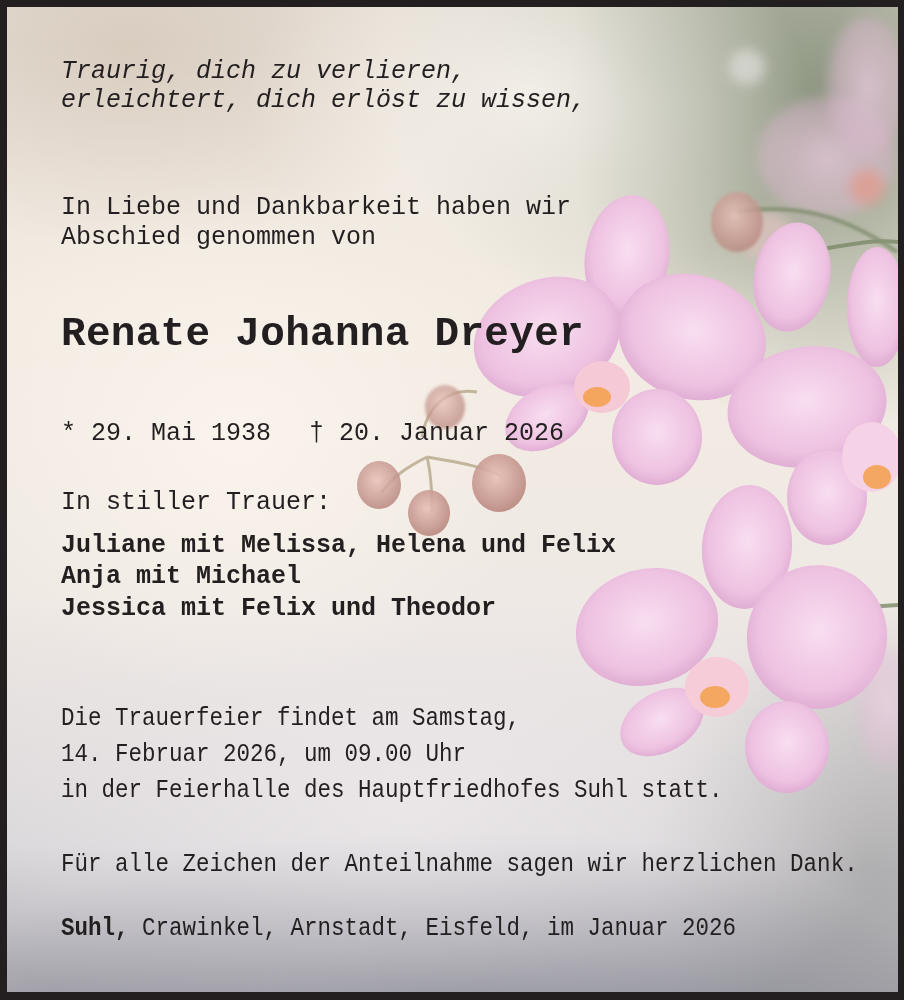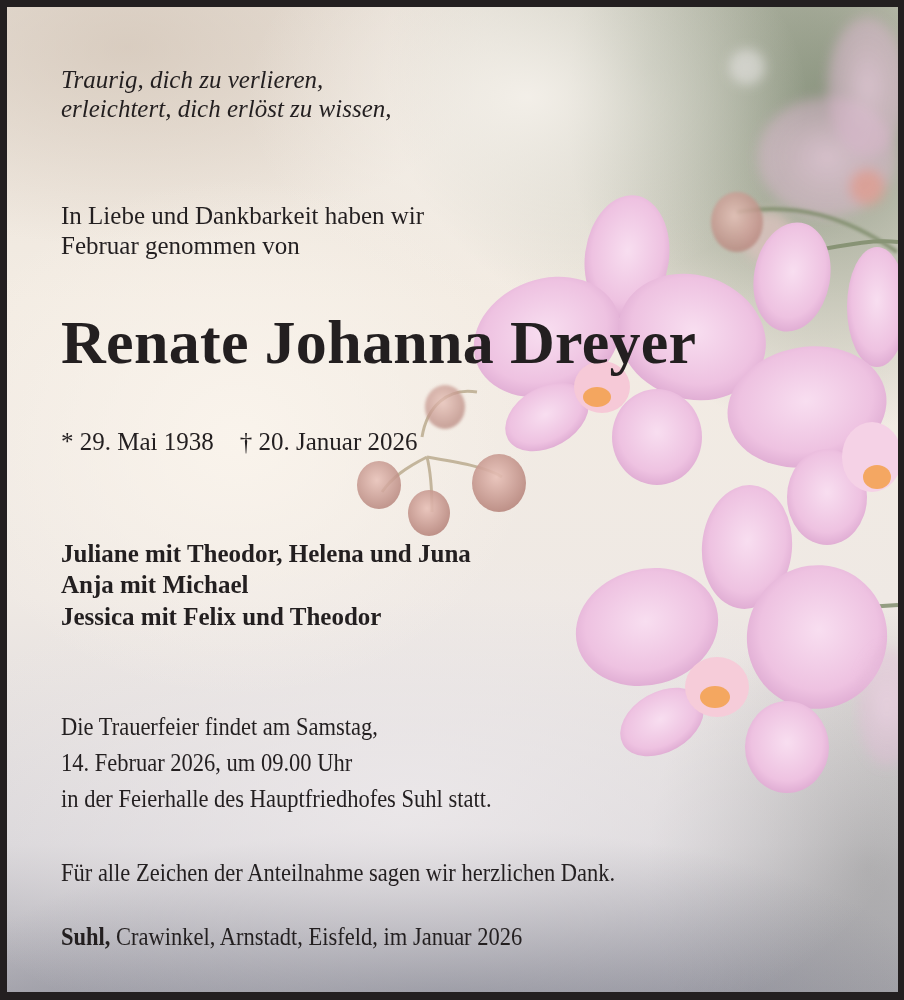--- a/index.html
+++ b/index.html
@@ -11,27 +11,27 @@
       radial-gradient(ellipse 280px 200px at 520px 90px, rgba(246,242,236,0.9), rgba(246,242,236,0) 100%),
       radial-gradient(ellipse 260px 330px at 820px 100px, rgba(110,125,100,0.75), rgba(110,125,100,0) 100%),
       radial-gradient(ellipse 260px 260px at 640px 60px, rgba(150,160,140,0.55), rgba(150,160,140,0) 100%),
       radial-gradient(ellipse 360px 200px at 120px 40px, rgba(205,190,175,0.6), rgba(205,190,175,0) 100%),
       radial-gradient(ellipse 500px 260px at 400px 800px, rgba(238,234,236,0.8), rgba(238,234,236,0) 100%),
       radial-gradient(ellipse 500px 180px at 440px 1000px, rgba(120,122,135,0.75), rgba(120,122,135,0) 100%),
       radial-gradient(ellipse 220px 260px at 860px 860px, rgba(150,150,150,0.6), rgba(150,150,150,0) 100%),
       linear-gradient(180deg, #e9e1d8 0%, #f3ece3 30%, #efe9e4 60%, #d9d6d9 85%, #a9a8b0 100%);
   }
   .flowers { position: absolute; left: 0; top: 0; }
-  .text { position: absolute; left: 0; top: 8px; width: 891px; height: 939px; color: #231f20; font-family: Liberation Serif, serif; }
+  .text { position: absolute; left: 0; top: 0; width: 891px; height: 939px; color: #231f20; font-family: Liberation Mono, monospace; }
   .line { position: absolute; left: 54px; white-space: nowrap; font-size: 25px; line-height: 30px; }
   .italic { font-style: italic; }
-  .name { font-size: 62px; font-weight: bold; left: 54px; line-height: 60px; letter-spacing: 0.3px; }
+  .name { font-size: 41px; font-weight: bold; left: 54px; line-height: 60px; letter-spacing: 0.3px; }
   .bold { font-weight: bold; }
   .cond { transform-origin: left center; transform: scaleX(0.9); }
-  .cross { display: inline-block; margin-left: 26px; }
+  .cross { display: inline-block; margin-left: 38px; }
 </style>
 </head>
 <body>
 
 <div class="card">
 
   <svg class="flowers" width="891" height="985" viewBox="0 0 891 985">
     <defs>
       <radialGradient id="pet" cx="50%" cy="45%" r="60%">
         <stop offset="0%" stop-color="#f8def0"></stop>
@@ -112,28 +112,29 @@
     <g filter="url(#blur6)" opacity="0.7">
       <ellipse cx="880" cy="700" rx="30" ry="60" fill="url(#petb)"></ellipse>
     </g>
   </svg>
 
   <div class="text">
     <div class="line italic" style="top:50px">Traurig, dich zu verlieren,</div>
     <div class="line italic" style="top:79px">erleichtert, dich erlöst zu wissen,</div>
 
     <div class="line" style="top:186px">In Liebe und Dankbarkeit haben wir</div>
-    <div class="line" style="top:216px">Februar genommen von</div>
+    <div class="line" style="top:216px">Abschied genommen von</div>
 
     <div class="line name" style="top:297px">Renate Johanna Dreyer</div>
     <div class="line" style="top:412px">
       <span>* 29. Mai 1938</span><span class="cross">† 20. Januar 2026</span>
     </div>
 
-    <div class="line bold" style="top:524px">Juliane mit Theodor, Helena und Juna</div>
+    <div class="line" style="top:481px">In stiller Trauer:</div>
+    <div class="line bold" style="top:524px">Juliane mit Melissa, Helena und Felix</div>
     <div class="line bold" style="top:555px">Anja mit Michael</div>
     <div class="line bold" style="top:587px">Jessica mit Felix und Theodor</div>
 
     <div class="line cond" style="top:697px">Die Trauerfeier findet am Samstag,</div>
     <div class="line cond" style="top:733px">14. Februar 2026, um 09.00 Uhr</div>
     <div class="line cond" style="top:769px">in der Feierhalle des Hauptfriedhofes Suhl statt.</div>
 
     <div class="line cond" style="top:843px">Für alle Zeichen der Anteilnahme sagen wir herzlichen Dank.</div>
 
     <div class="line cond" style="top:907px">

